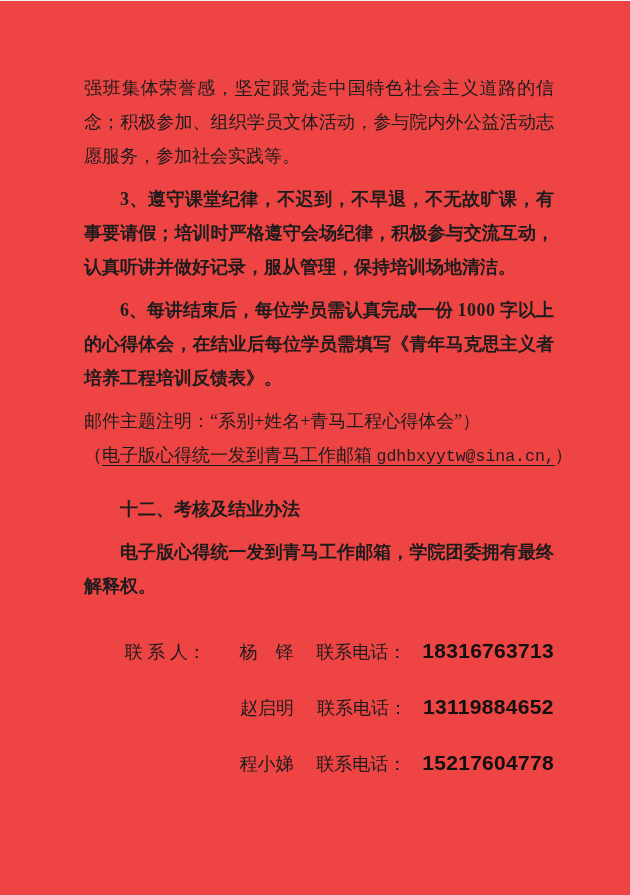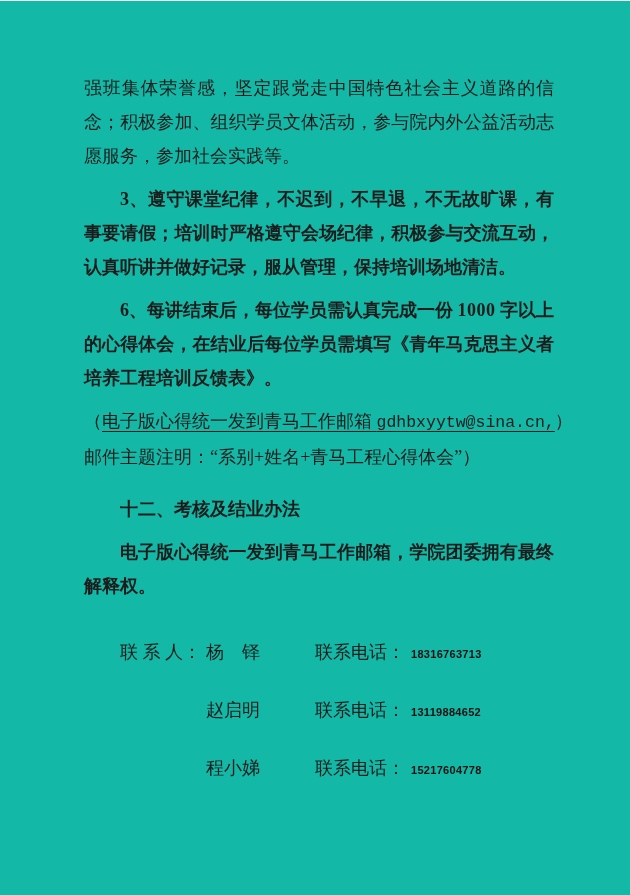--- a/index.html
+++ b/index.html
@@ -5,21 +5,21 @@
   html, body {
     margin: 0;
     padding: 0;
     background: #ffffff;
   }
   .page {
     position: relative;
     width: 630px;
     height: 895px;
     box-sizing: border-box;
-    background: #14b8a6;
+    background: #ef4444;
     padding: 70px 76px 0 84px;
     overflow: hidden;
     font-family: "Liberation Serif", "DejaVu Serif", serif;
     color: #1c1c1c;
     border-top: 1px solid #f2f2f2;
   }
   .para {
     font-size: 18px;
     line-height: 34px;
     text-align: justify;
@@ -59,48 +59,49 @@
   .contact-list {
     margin-top: 8px;
   }
   .contact-row {
     display: flex;
     align-items: baseline;
     padding-left: 36px;
     font-size: 18px;
     line-height: 32px;
     white-space: pre;
+    text-align: right;
   }
   .c-label { display: inline-block; width: 86px; }
   .c-name  { display: inline-block; width: 88px; margin-top: 24px; }
   .c-phone-label { display: inline-block; width: 92px; margin-left: 21px; }
   .c-phone {
     display: inline-block;
-    margin-left: 4px;
+    margin-left: 16px;
     font-family: "Liberation Sans", "DejaVu Sans", sans-serif;
     font-weight: 700;
-    font-size: 11px;
+    font-size: 21px;
     letter-spacing: 0.3px;
     color: #111111;
   }
 </style>
 </head>
 <body>
 
 <div class="page">
 
   <p class="para">强班集体荣誉感，坚定跟党走中国特色社会主义道路的信念；积极参加、组织学员文体活动，参与院内外公益活动志愿服务，参加社会实践等。</p>
 
   <p class="para indent">3、遵守课堂纪律，不迟到，不早退，不无故旷课，有事要请假；培训时严格遵守会场纪律，积极参与交流互动，认真听讲并做好记录，服从管理，保持培训场地清洁。</p>
 
   <p class="para indent"><span>6、每讲结束后，每位学员需认真完成一份 </span><span class="latin-number">1000</span><span> 字以上的心得体会，在结业后每位学员需填写《青年马克思主义者培养工程培训反馈表》。</span></p>
 
   <div class="note-block">
+    <div class="note-line">邮件主题注明：“系别+姓名+青马工程心得体会”）</div>
     <div class="note-line"><span>（</span><span class="underlined">电子版心得统一发到青马工作邮箱 </span><span class="underlined email">gdhbxyytw@sina.cn,</span><span>）</span></div>
-    <div class="note-line">邮件主题注明：“系别+姓名+青马工程心得体会”）</div>
   </div>
 
   <div class="heading">十二、考核及结业办法</div>
 
 
 
   <p class="para indent">电子版心得统一发到青马工作邮箱，学院团委拥有最终解释权。</p>
 
   <div class="contact-list">
 

